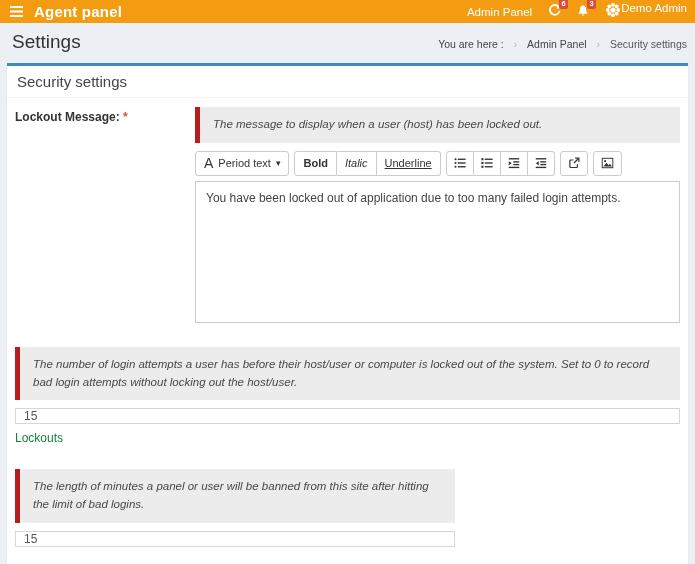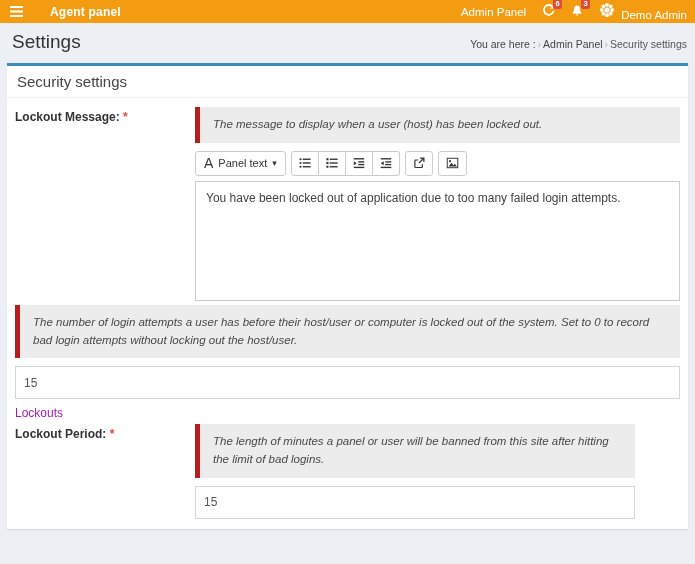--- a/index.html
+++ b/index.html
@@ -13,57 +13,57 @@
   }
 
   
   .topbar {
     height: 23px; background: #f39c12;
     display: flex; align-items: center;
     color: #fff; padding: 0 8px 0 0;
   }
   .hamburger { width: 32px; display: flex; align-items: center; justify-content: center; cursor: pointer; }
   .hamburger svg { display: block; }
-  .app-label { font-weight: bold; font-size: 12px; margin-left: 18px; letter-spacing: .2px; }
+  .app-label { font-weight: bold; font-size: 15px; margin-left: 2px; letter-spacing: .2px; }
   .topbar-right { margin-left: auto; display: flex; align-items: center; gap: 16px; }
   .topbar-link { font-size: 11.5px; color: #fff; text-decoration: none; cursor: pointer; }
   .icon-wrap { position: relative; display: flex; align-items: center; cursor: pointer; }
   .badge {
     position: absolute; top: -5px; right: -7px;
     background: #dd4b39; color: #fff;
     font-size: 7.5px; line-height: 1;
     padding: 1.5px 2.5px; border-radius: 2px; font-weight: bold;
   }
-  .user-chip { display: flex; align-items: flex-end; gap: 6px; cursor: pointer; }
+  .user-chip { display: flex; align-items: flex-start; cursor: pointer; }
   .user-name { font-size: 11.5px; color: #fff; }
 
   
   .content-header {
     display: flex; align-items: flex-start; justify-content: space-between;
     padding: 9px 8px 8px 12px;
   }
   .page-title { font-size: 19px; font-weight: 400; color: #333; margin: 0; line-height: 1.1; }
-  .breadcrumb { display: flex; align-items: center; gap: 2px; font-size: 10.5px; color: #444; margin-top: 6px; }
+  .breadcrumb { display: flex; align-items: center; gap: 10px; font-size: 10.5px; color: #444; margin-top: 6px; }
   .breadcrumb .sep { color: #a7b1bd; font-size: 10px; }
   .breadcrumb .crumb { color: #444; text-decoration: none; cursor: pointer; }
   .breadcrumb .crumb-active { color: #555; }
   .breadcrumb .prefix { color: #444; }
 
   
   .box {
     background: #fff; margin: 2px 7px 0 7px;
     border-top: 3px solid #3c8dbc;
     box-shadow: 0 1px 1px rgba(0,0,0,0.1);
   }
   .box-header {
     padding: 7px 10px; font-size: 15px; color: #444;
     border-bottom: 1px solid #f4f4f4;
   }
   .box-body { padding: 9px 8px 6px 8px; }
-  .form-row { display: flex; margin-bottom: 4px; }
+  .form-row { display: flex; margin-bottom: 24px; }
   .label-col { width: 180px; flex-shrink: 0; padding-top: 3px; }
   .field-label { font-weight: bold; font-size: 12px; color: #333; }
   .req { color: #dd4b39; font-weight: bold; }
   .content-col { flex: 1; min-width: 0; }
   .content-narrow { flex: 0 0 440px; }
 
   blockquote.help-quote {
     margin: 0 0 8px 0;
     background: #ececec;
     border-left: 5px solid #b91c1c;
@@ -86,33 +86,33 @@
   .ed-btn.icon-btn { padding: 0 7px; }
   .style-letter { font-size: 14px; font-weight: 400; margin-right: 5px; }
   .caret { font-size: 9px; margin-left: 5px; color: #333; }
   .lbl-bold { font-weight: bold; }
   .lbl-italic { font-style: italic; }
   .lbl-underline { text-decoration: underline; }
   .ed-btn svg { display: block; }
 
   .editor-area {
     border: 1px solid #ccc; background: #fff;
-    height: 120px; padding: 8px 10px;
+    height: 142px; padding: 8px 10px;
     font-size: 12px; color: #444; line-height: 1.4;
     overflow: auto;
   }
 
   
   .text-input {
-    width: 100%; height: 33px;
+    width: 100%; height: 16px;
     border: 1px solid #d2d6de; background: #fff;
     padding: 3px 8px; font-size: 12px; color: #555;
     font-family: inherit; border-radius: 0; outline: none; display: block;
   }
-  .unit-label { margin-top: 7px; font-size: 12px; color: #a21caf; }
+  .unit-label { margin-top: 7px; font-size: 12px; color: #15803d; }
 </style>
 </head>
 <body>
 
 <header class="topbar">
   <span class="hamburger">
     <svg width="13" height="11" viewBox="0 0 13 11">
       <rect x="0" y="0" width="13" height="2" fill="#fff"></rect>
       <rect x="0" y="4.5" width="13" height="2" fill="#fff"></rect>
       <rect x="0" y="9" width="13" height="2" fill="#fff"></rect>
@@ -185,23 +185,28 @@
         <span class="field-label">Lockout Message:</span>
         <span class="req">*</span>
       </div>
       <div class="content-col">
         <blockquote class="help-quote">The message to display when a user (host) has been locked out.</blockquote>
 
         <div class="editor-toolbar">
           <div class="btn-group">
             <button class="ed-btn">
               <span class="style-letter">A</span>
-              <span>Panel text</span>
+              <span>Period text</span>
               <span class="caret">▾</span>
             </button>
+          </div>
+          <div class="btn-group">
+            <button class="ed-btn lbl-bold">Bold</button>
+            <button class="ed-btn lbl-italic">Italic</button>
+            <button class="ed-btn lbl-underline">Underline</button>
           </div>
           <div class="btn-group">
             <button class="ed-btn icon-btn">
               <span>
                 <svg width="12" height="12" viewBox="0 0 16 16" fill="#333">
                   <circle cx="2" cy="3" r="1.4"></circle>
                     <circle cx="2" cy="8" r="1.4"></circle>
                     <circle cx="2" cy="13" r="1.4"></circle>
                   <rect x="5" y="2.1" width="10.5" height="1.8"></rect>
                     <rect x="5" y="7.1" width="10.5" height="1.8"></rect>
@@ -275,24 +280,20 @@
 
     <div class="form-row">
       <div class="content-col">
         <blockquote class="help-quote">The number of login attempts a user has before their host/user or computer is locked out of the system. Set to 0 to record bad login attempts without locking out the host/user.</blockquote>
         <input class="text-input" type="text" value="15" style="">
         <div class="unit-label">Lockouts</div>
       </div>
     </div>
 
     <div class="form-row">
-      <div class="label-col">
-        <span class="field-label">Lockout Period:</span>
-        <span class="req">*</span>
-      </div>
       <div class="content-col content-narrow">
         <blockquote class="help-quote">The length of minutes a panel or user will be banned from this site after hitting the limit of bad logins.</blockquote>
         <input class="text-input" type="text" value="15" style="">
       </div>
     </div>
 
   </div>
 
 </div>
 

